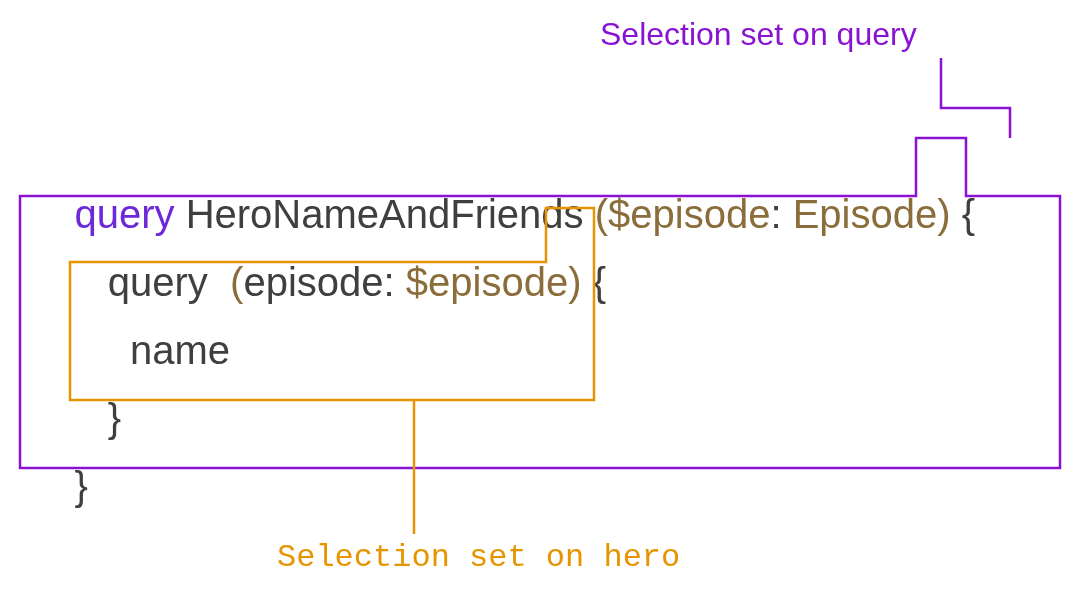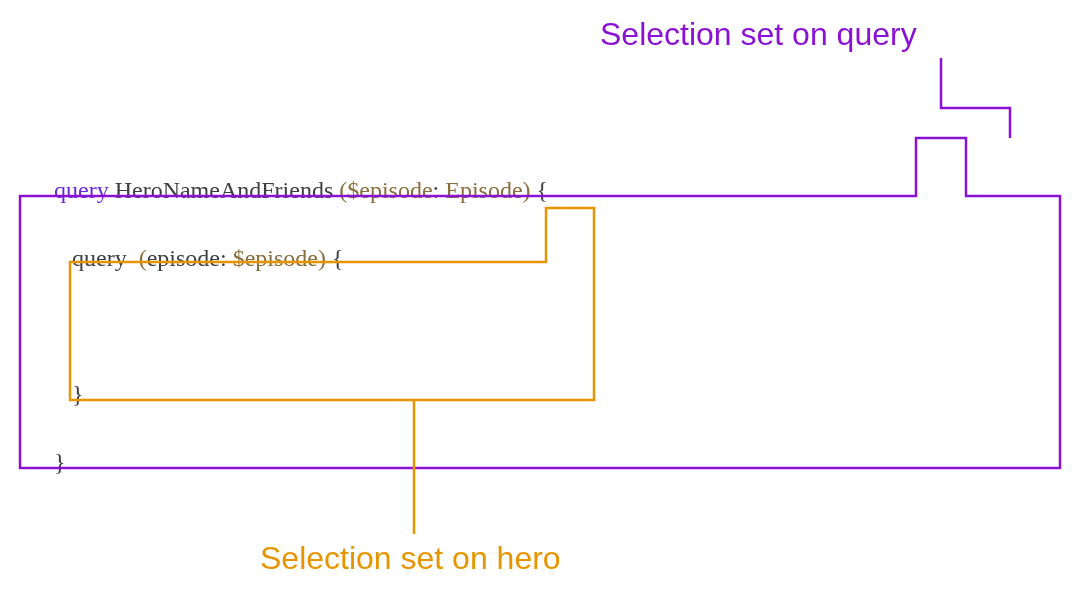--- a/index.html
+++ b/index.html
@@ -10,22 +10,22 @@
     background: #ffffff;
     font-family: -apple-system, "Segoe UI", "Helvetica Neue", Arial, sans-serif;
   }
   .canvas {
     position: relative;
     width: 1080px;
     height: 592px;
   }
   .code {
     position: absolute;
-    font-family: Liberation Serif, serif;
-    font-size: 24px;
+    font-family: Liberation Sans, sans-serif;
+    font-size: 40px;
     line-height: 1;
     white-space: pre;
   }
   .kw     { color: #6d28d9; } 
   .name   { color: #3f3f3f; } 
   .paren  { color: #8a6d3b; } 
   .var    { color: #8a6d3b; } 
   .colon  { color: #3f3f3f; }
   .type   { color: #8a6d3b; } 
   .brace  { color: #3f3f3f; }
@@ -45,32 +45,32 @@
     pointer-events: none;
   }
 </style>
 </head>
 <body>
 
 <div class="canvas">
 
   <div class="label purple" style="left:600px; top:18px;">Selection set on query</div>
 
-  <div class="label orange" style="left:260px; top:542px;">Selection set on hero</div>
+  <div class="label orange" style="left:277px; top:542px;font-family:Liberation Mono, monospace;">Selection set on hero</div>
 
   <div class="code" style="left:30px; top:154px;">
     <span class="kw">query</span><span> </span><span class="name">HeroNameAndFriends</span><span> </span><span class="paren">(</span><span class="var">$episode</span><span class="colon">:</span><span> </span><span class="type">Episode</span><span class="paren">)</span><span> </span><span class="brace">{</span>
   </div>
 
   <div class="code" style="left:30px; top:222px;">
     <span>   </span><span class="name">query</span><span>  </span><span class="paren">(</span><span class="name">episode</span><span class="colon">:</span><span> </span><span class="var">$episode</span><span class="paren">)</span><span> </span><span class="brace">{</span>
   </div>
 
   <div class="code" style="left:30px; top:290px;">
-    <span>     </span>
+    <span>     </span><span class="name">name</span>
   </div>
 
   <div class="code" style="left:30px; top:358px;">
     <span>   </span><span class="brace">}</span>
   </div>
 
   <div class="code" style="left:30px; top:426px;">
     <span class="brace">}</span>
   </div>
 

